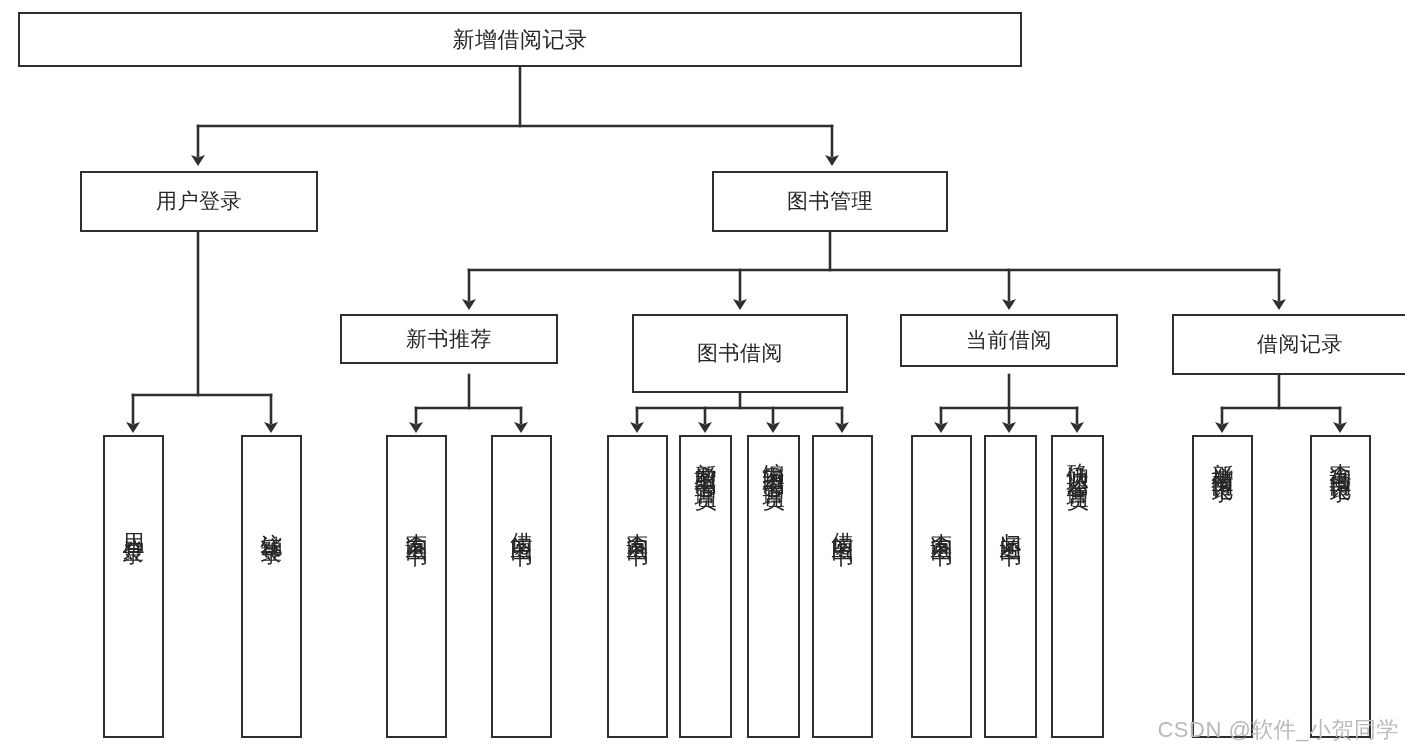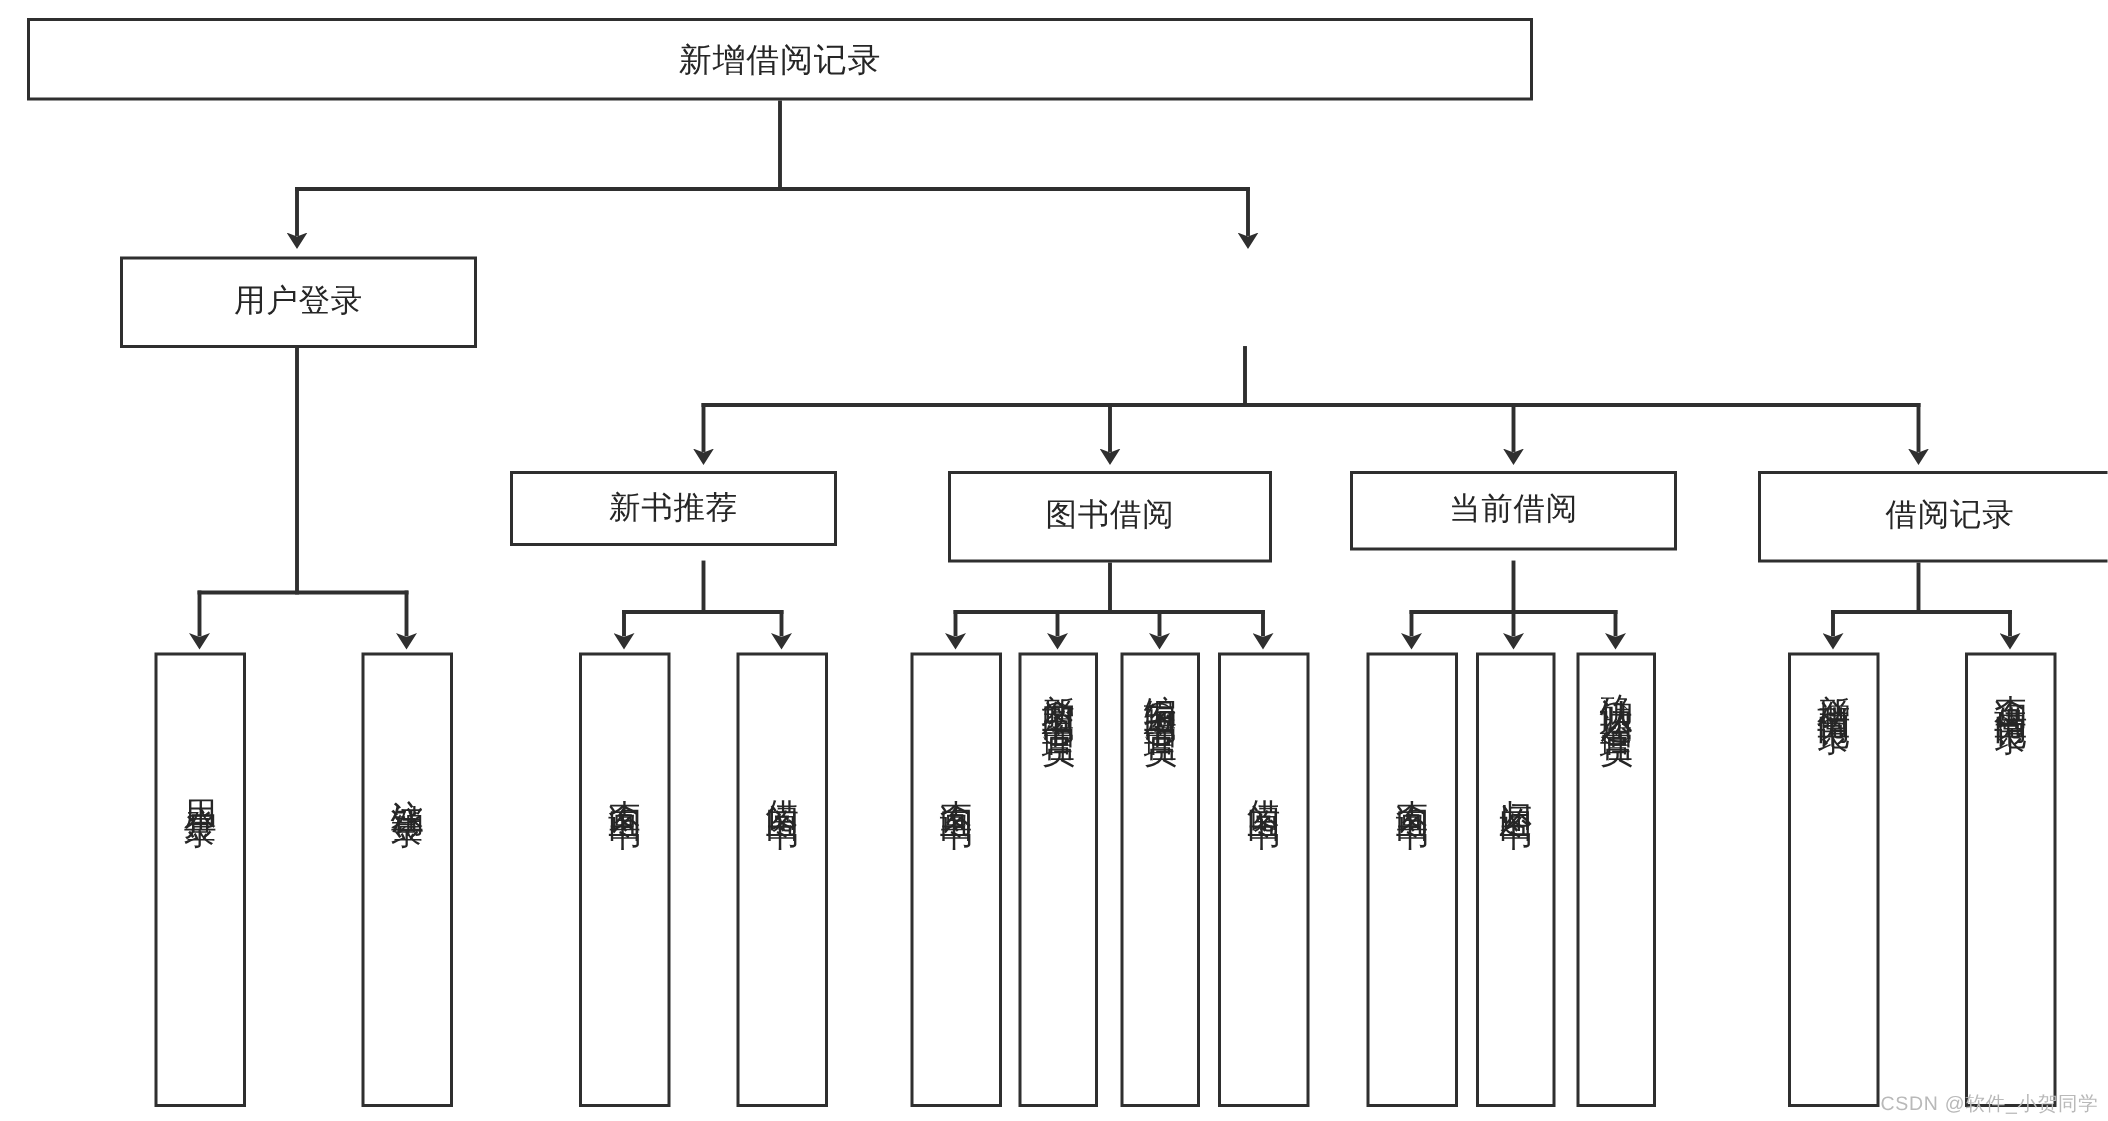--- a/index.html
+++ b/index.html
@@ -53,21 +53,21 @@
     padding-top:70px;
   }
   .node.vert.longtext .lbl{
     padding-top:0px;
   }
 
   #watermark{
     position:absolute;
     right:6px;
     bottom:2px;
-    font-size:13px;
+    font-size:22px;
     color:#b9b9b9;
     letter-spacing:0.5px;
     white-space:nowrap;
     font-family:"Liberation Sans","DejaVu Sans",sans-serif;
   }
 </style>
 </head>
 <body>
 
 <div id="canvas">
@@ -122,25 +122,28 @@
     </g>
   </svg>
 
   <div class="node horiz root" style="left:18px;top:12px;width:1004px;height:55px;">
     <span class="lbl">新增借阅记录</span>
   </div>
 
   <div class="node horiz" style="left:80px;top:171px;width:238px;height:61px;">
     <span class="lbl">用户登录</span>
   </div>
+  <div class="node horiz" style="left:712px;top:171px;width:236px;height:61px;">
+    <span class="lbl">图书管理</span>
+  </div>
 
   <div class="node horiz" style="left:340px;top:314px;width:218px;height:50px;">
     <span class="lbl">新书推荐</span>
   </div>
-  <div class="node horiz" style="left:632px;top:314px;width:216px;height:61px;">
+  <div class="node horiz" style="left:632px;top:314px;width:216px;height:79px;">
     <span class="lbl">图书借阅</span>
   </div>
   <div class="node horiz" style="left:900px;top:314px;width:218px;height:53px;">
     <span class="lbl">当前借阅</span>
   </div>
   <div class="node horiz" style="left:1172px;top:314px;width:256px;height:61px;">
     <span class="lbl">借阅记录</span>
   </div>
 
   <div class="node vert mid" style="left:103px;top:435px;width:61px;height:303px;">

